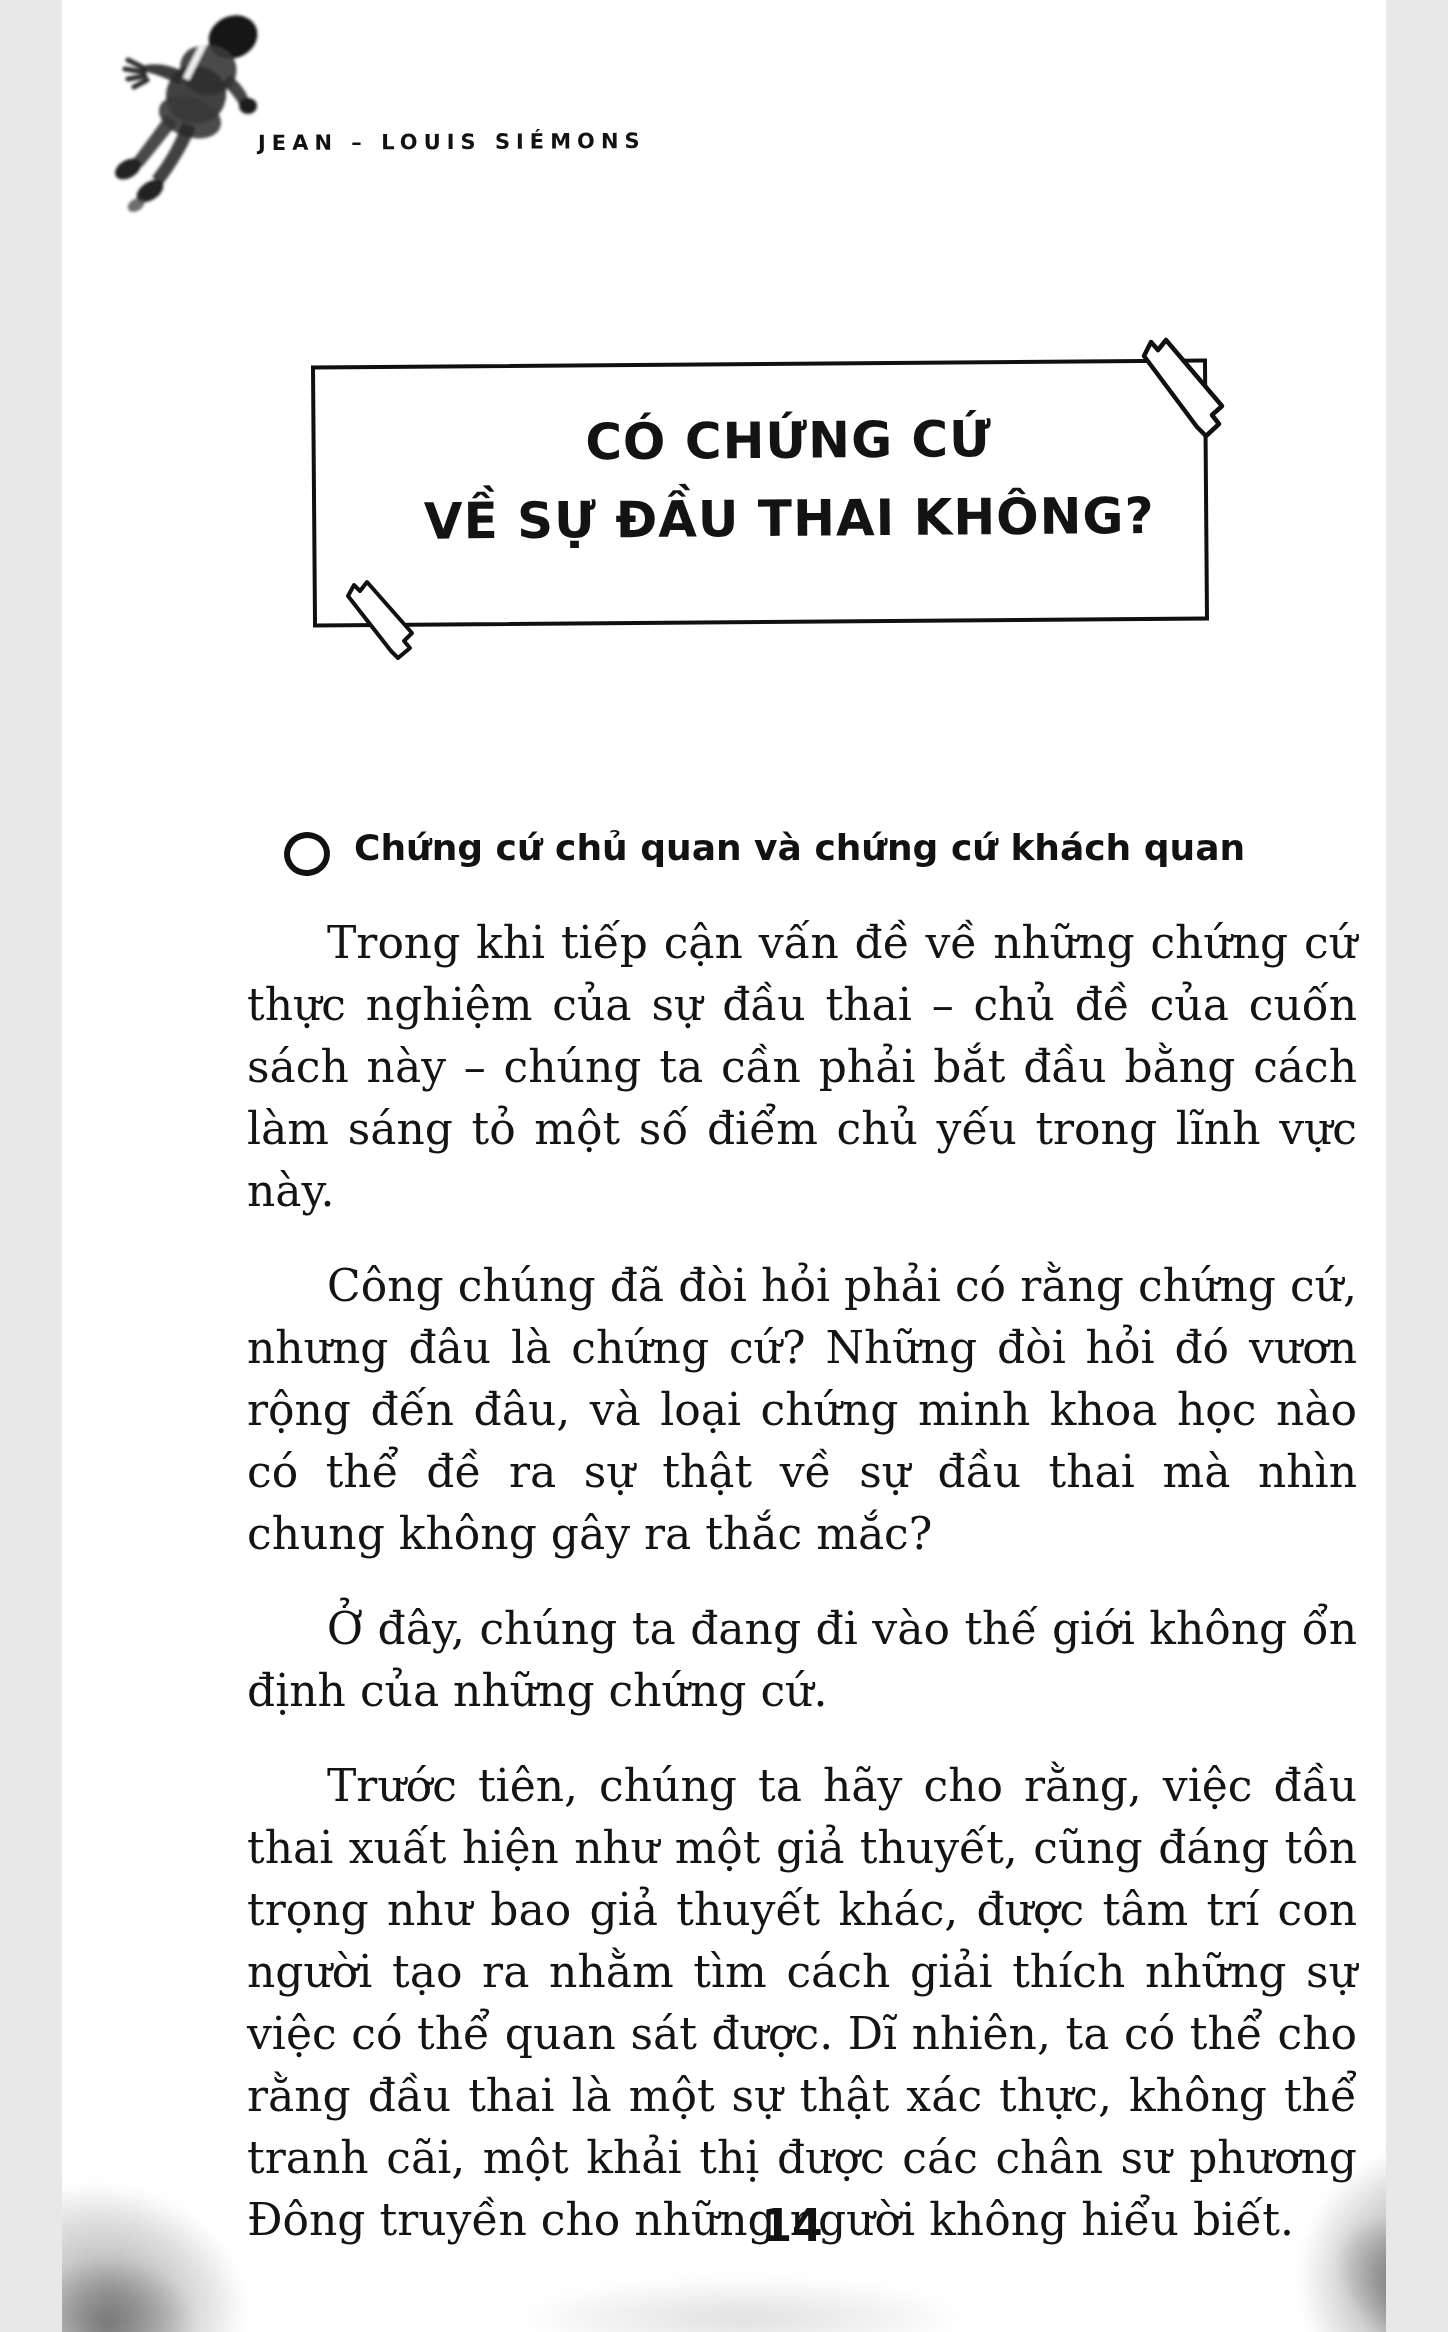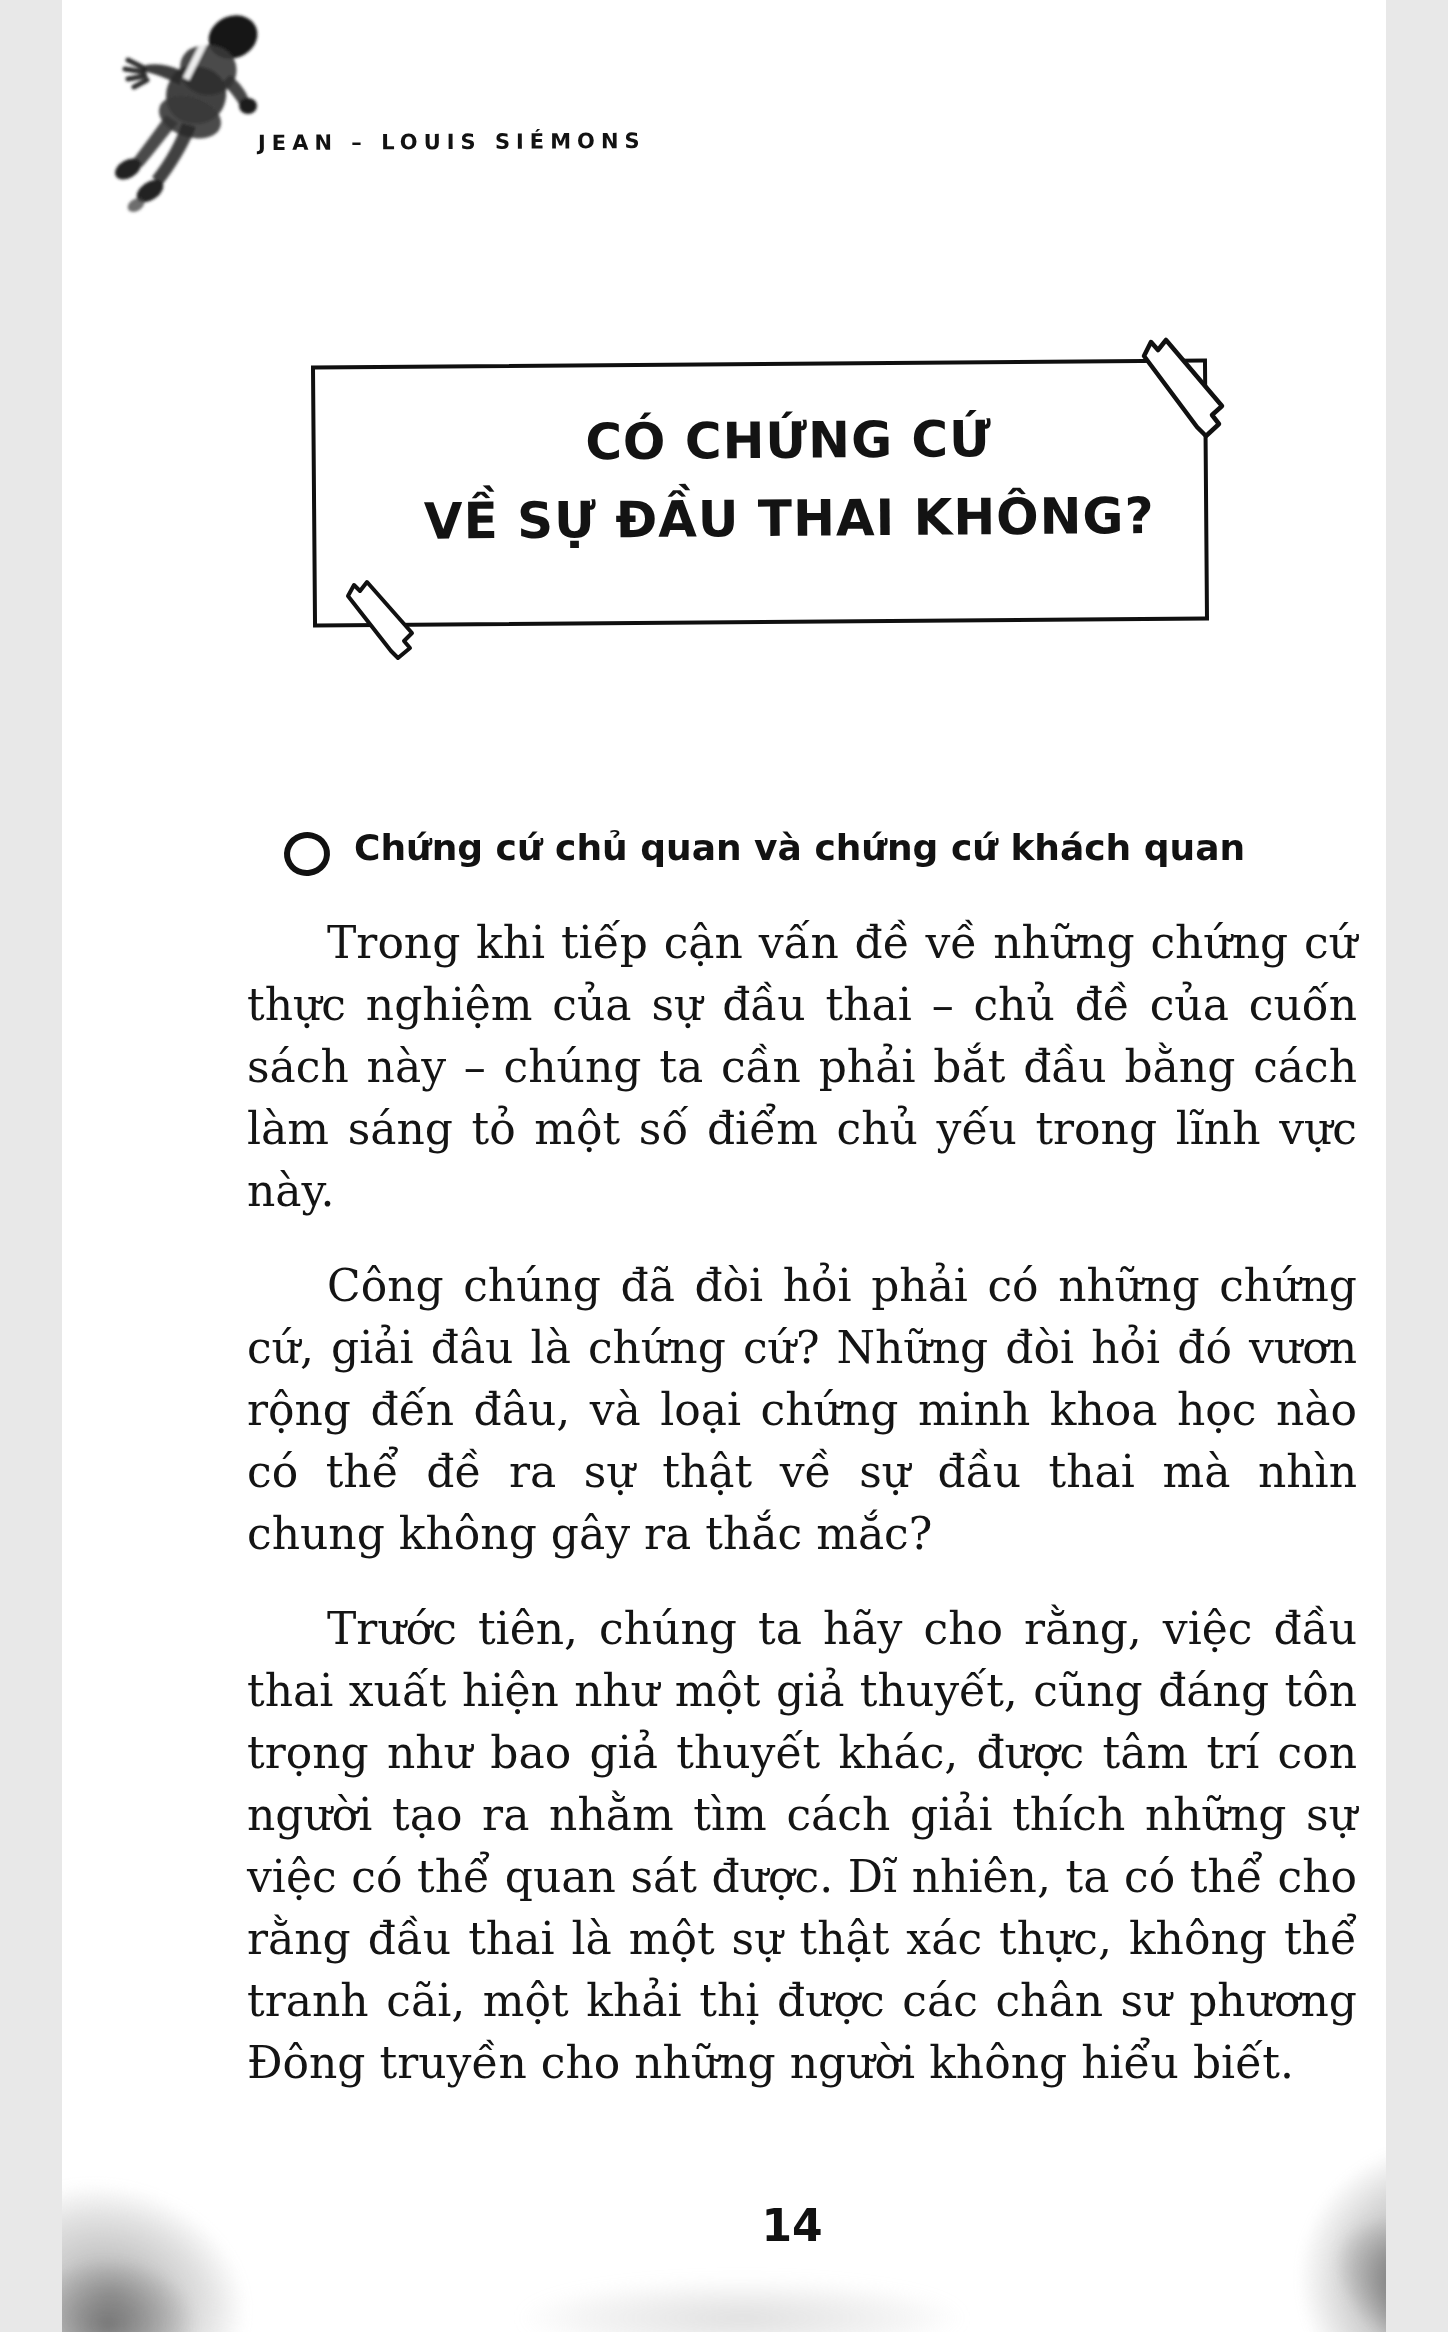--- a/index.html
+++ b/index.html
@@ -163,21 +163,22 @@
     <path d="M8,28 L14,17 L20,23 L27,14 L72,65 L64,73 L70,80 L58,90 L51,83 Z" fill="#ffffff" stroke="#111" stroke-width="4" stroke-linejoin="round"></path>
   </svg>
 
   <div class="section-heading">
     <span class="bullet"></span>
     <span class="heading-text">Chứng cứ chủ quan và chứng cứ khách quan</span>
   </div>
 
   <div class="body-text">
     <p>Trong khi tiếp cận vấn đề về những chứng cứ thực nghiệm của sự đầu thai – chủ đề của cuốn sách này – chúng ta cần phải bắt đầu bằng cách làm sáng tỏ một số điểm chủ yếu trong lĩnh vực này.</p>
-    <p>Công chúng đã đòi hỏi phải có những chứng cứ, giải đâu là chứng cứ? Những đòi hỏi đó vươn rộng đến đâu, và loại chứng minh khoa học nào có thể đề ra sự thật về sự đầu thai mà nhìn chung không gây ra thắc mắc?</p>
+    <p>Công chúng đã đòi hỏi phải có rằng chứng cứ, nhưng đâu là chứng cứ? Những đòi hỏi đó vươn rộng đến đâu, và loại chứng minh khoa học nào có thể đề ra sự thật về sự đầu thai mà nhìn chung không gây ra thắc mắc?</p>
+    <p>Ở đây, chúng ta đang đi vào thế giới không ổn định của những chứng cứ.</p>
     <p>Trước tiên, chúng ta hãy cho rằng, việc đầu thai xuất hiện như một giả thuyết, cũng đáng tôn trọng như bao giả thuyết khác, được tâm trí con người tạo ra nhằm tìm cách giải thích những sự việc có thể quan sát được. Dĩ nhiên, ta có thể cho rằng đầu thai là một sự thật xác thực, không thể tranh cãi, một khải thị được các chân sư phương Đông truyền cho những người không hiểu biết.</p>
   </div>
 
   <div class="page-number">14</div>
 
   <div class="smudge sm-bl1"></div>
   <div class="smudge sm-bl2"></div>
   <div class="smudge sm-bc"></div>
   <div class="smudge sm-br1"></div>
   <div class="smudge sm-br2"></div>

